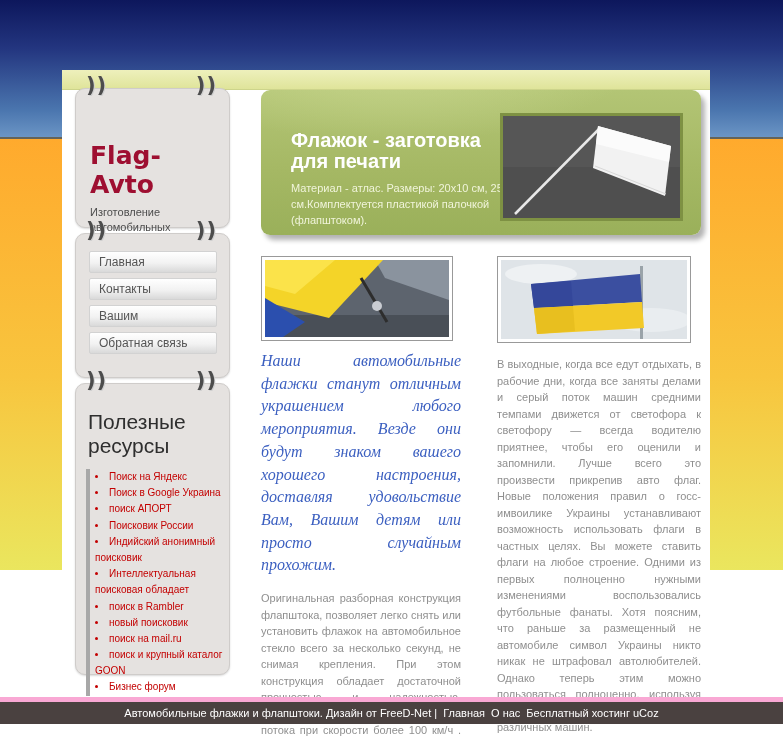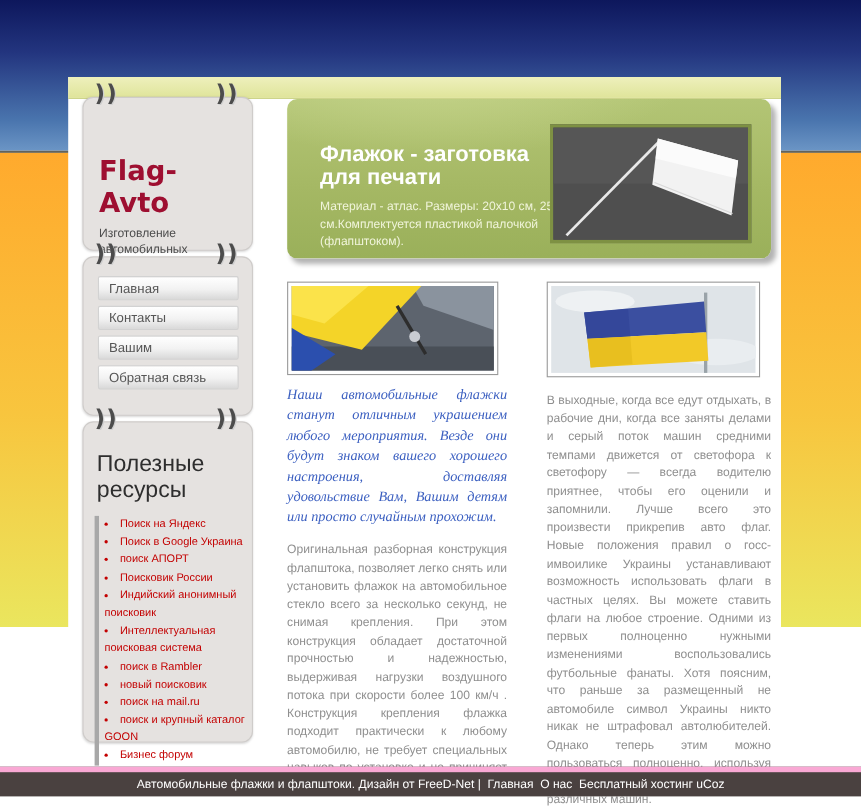--- a/index.html
+++ b/index.html
@@ -63,21 +63,21 @@
   .next-btn { display:inline-block; padding:2px 12px 3px 14px; background:#b7cb65; border-radius:4px 12px 12px 4px;
               box-shadow:2px 3px 3px rgba(0,0,0,.25); font-size:12px; font-weight:bold; font-style:italic;
               color:#55691b; text-decoration:none; }
   .next-btn .chev { font-style:normal; color:#f4f7e2; font-weight:bold; margin-left:8px; }
 
   .cols { position:relative; margin-top:21px; height:446px; }
   .col { position:absolute; top:0; }
   .col-left  { left:0;     width:200px; }
   .col-right { left:236px; width:204px; }
   .thumb { display:block; border:1px solid #999; background:#fff; padding:3px; }
-  .intro { margin-top:9px; font-family:"Liberation Serif", serif; font-style:italic; font-size:13px;
+  .intro { margin-top:9px; font-family:"Liberation Serif", serif; font-style:italic; font-size:16px;
            color:#3b5fc0; line-height:1.42; text-align:justify; }
   .body-text { margin-top:13px; font-size:11px; color:#8f8f8f; line-height:1.5; text-align:justify; }
 
   
   .footer { position:absolute; left:0; top:697px; width:783px; height:27px; background:#4a4140;
             border-top:5px solid #f9a8d4; display:flex; align-items:center; justify-content:center;
             gap:6px; font-size:11px; color:#fff; }
   .footer a { color:#fff; text-decoration:none; }
 </style>
 </head>
@@ -114,21 +114,21 @@
       <div class="card card-res">
         <span class="rings l">))</span>
         <span class="rings r">))</span>
         <div class="res-heading">Полезные ресурсы</div>
         <ul class="res-list">
           <li>Поиск на Яндекс</li>
           <li>Поиск в Google Украина</li>
           <li>поиск АПОРТ</li>
           <li>Поисковик России</li>
           <li>Индийский анонимный поисковик</li>
-          <li>Интеллектуальная поисковая система</li>
+          <li>Интеллектуальная поисковая обладает</li>
           <li>поиск в Rambler</li>
           <li>новый поисковик</li>
           <li>поиск на mail.ru</li>
           <li>поиск и крупный каталог GOON</li>
           <li>Бизнес форум</li>
         </ul>
       </div>
     </aside>
 
     <main class="main">

